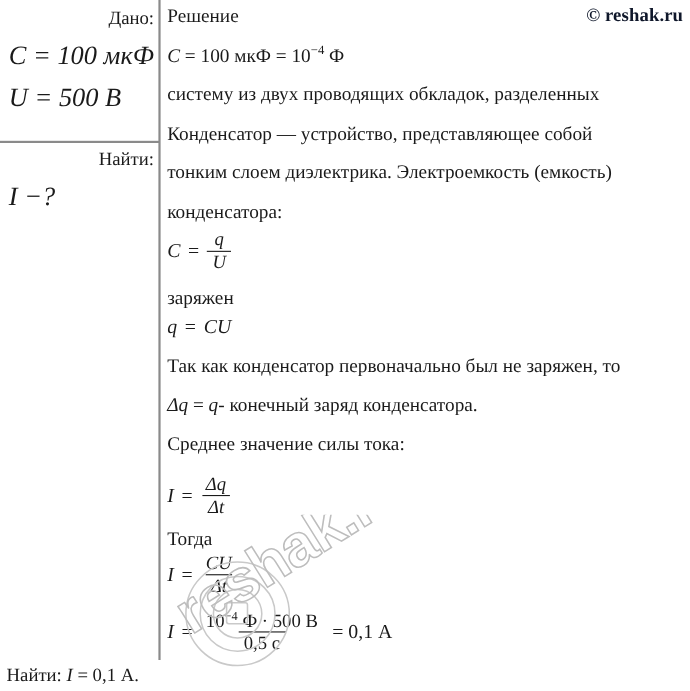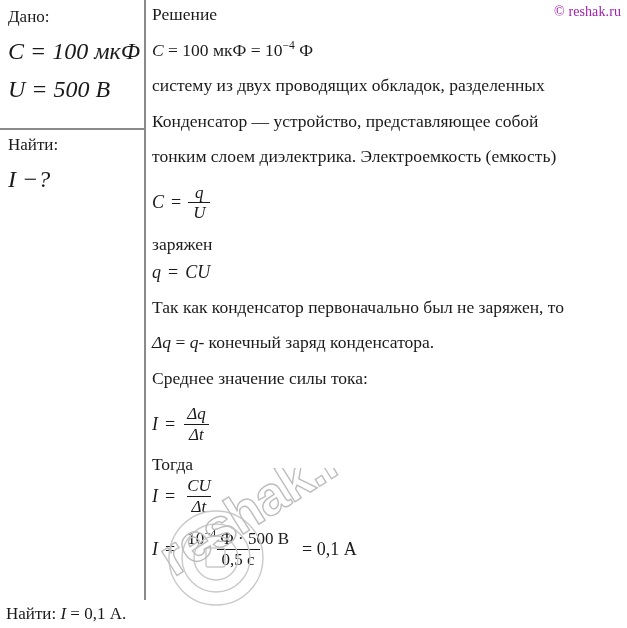--- a/index.html
+++ b/index.html
@@ -53,38 +53,40 @@
     position: absolute;
     left: 152px;
     top: 6px;
     width: 470px;
   }
 
   .watermark-top {
     position: absolute;
     right: 6px;
     top: 4px;
-    font-size: 14px;
+    font-size: 17px;
     letter-spacing: 0.1px;
-    color: #a21caf;
-    white-space: nowrap;
+    color: #0f172a;
+    white-space: nowrap;
+    font-weight: bold;
   }
 
   
   .line {
     font-size: 24px;
     line-height: 1.0;
     white-space: nowrap;
   }
   .col-given .line,
   .col-find .line {
     margin-bottom: 14px;
   }
   .label {
     font-size: 17px;
+    text-align: right;
   }
   .para {
     font-size: 17.5px;
     line-height: 1.0;
     margin-bottom: 18px;
     white-space: nowrap;
   }
   .para.tight { margin-bottom: 8px; }
 
   i.var, .var {
@@ -180,20 +182,21 @@
     <span>=</span>
     <span>100  мкФ</span>
     <span>=</span>
     <span>10</span><span class="sup">−4</span>
     <span>Ф</span>
   </div>
 
   <div class="para">систему из двух проводящих обкладок, разделенных</div>
   <div class="para">Конденсатор — устройство, представляющее собой</div>
   <div class="para">тонким слоем диэлектрика. Электроемкость (емкость)</div>
+  <div class="para tight">конденсатора:</div>
 
   <div class="eq" style="margin-bottom:14px;">
     <span class="lhs">C</span>
     <span class="rel">=</span>
     <span class="frac">
       <span class="num var">q</span>
       <span class="den var">U</span>
     </span>
   </div>
 

